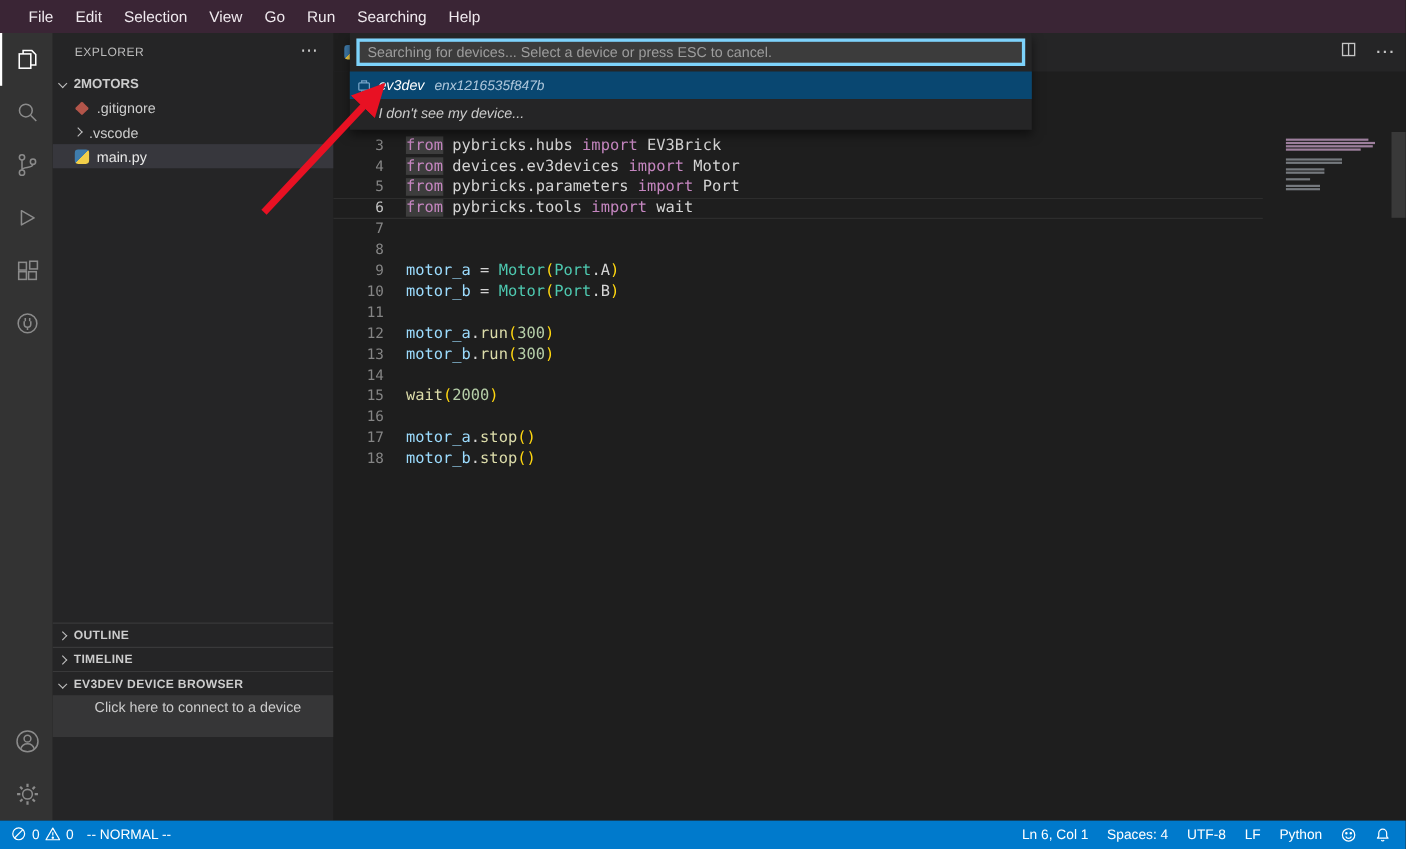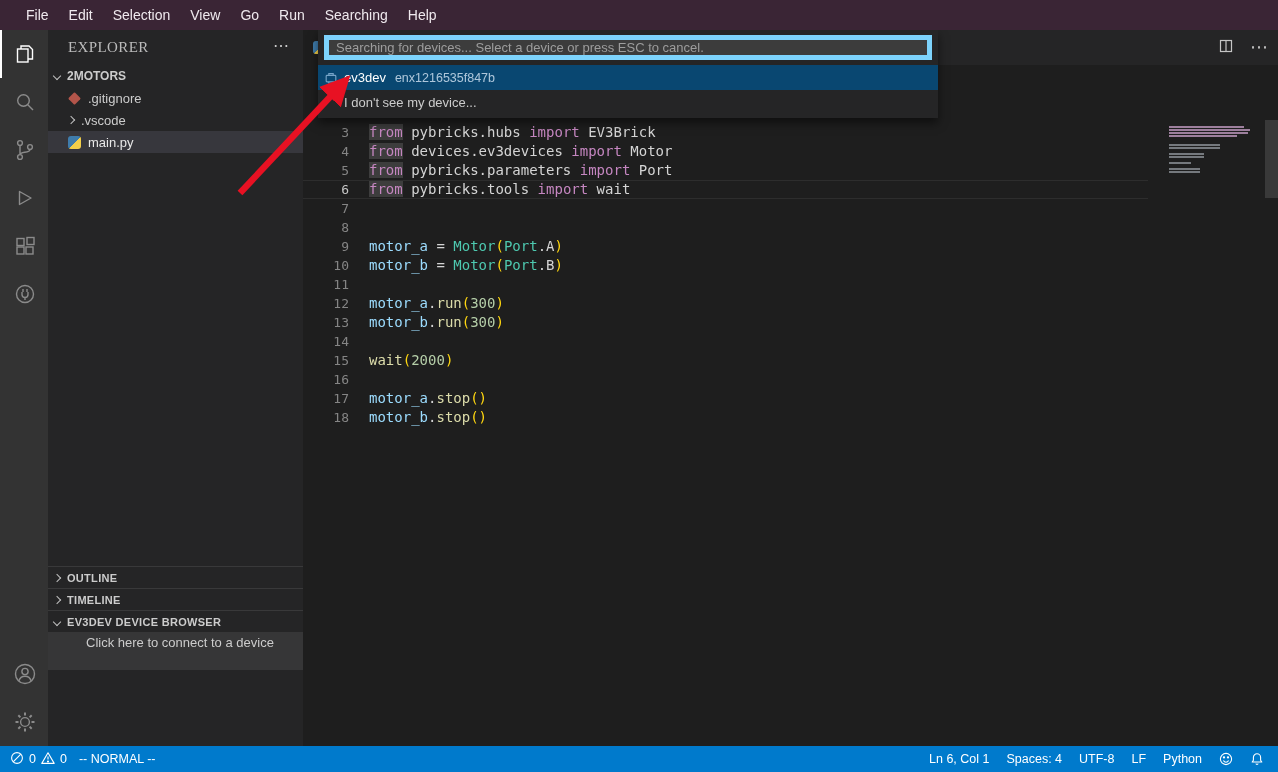--- a/index.html
+++ b/index.html
@@ -17,21 +17,21 @@
   .activitybar { position:absolute; left:0; top:30px; width:48px; height:716px;
     background:#333333; display:flex; flex-direction:column; z-index:20; }
   .ab-btn { width:48px; height:48px; display:flex; align-items:center; justify-content:center; border-left:2px solid transparent; }
   .ab-btn svg { stroke:#8b8b8b; fill:none; stroke-width:1.4; }
   .ab-btn.active { border-left:2px solid #ffffff; }
   .ab-btn.active svg { stroke:#ffffff; }
   .ab-spacer { margin-top:auto; }
   
   .sidebar { position:absolute; left:48px; top:30px; width:255px; height:716px; background:#252526; z-index:20; }
   .sidebar-header { height:35px; display:flex; align-items:center; padding-left:20px; position:relative; }
-  .sidebar-title { font-size:15px; letter-spacing:.4px; color:#bbbbbb;font-family:Liberation Serif, serif; }
+  .sidebar-title { font-size:11px; letter-spacing:.4px; color:#bbbbbb; }
   .sidebar-more { position:absolute; right:14px; top:6px; font-size:16px; color:#cccccc; cursor:pointer; }
   .tree-row { height:22px; display:flex; align-items:center; gap:7px; font-size:13px; color:#cccccc; cursor:pointer; padding-left:20px; }
   .tree-row.root { padding-left:6px; font-weight:bold; font-size:12px; }
   .tree-row.selected { background:#37373d; color:#e8e8e8; }
   .chev { display:inline-block; width:6px; height:6px; border-right:1.4px solid #c0c0c0; border-bottom:1.4px solid #c0c0c0; flex:0 0 auto; }
   .chev.right { transform:rotate(-45deg); }
   .chev.down  { transform:rotate(45deg); }
   .icon-py { width:13px; height:13px; border-radius:3px; flex:0 0 auto;
     background:linear-gradient(135deg,#3f7cac 0 50%,#f2cf4a 50% 100%); }
   .icon-git { width:9px; height:9px; margin:0 2px; transform:rotate(45deg); background:#b3554a; border-radius:1px; flex:0 0 auto; }
@@ -60,24 +60,24 @@
   .kw { color:#C586C0; } .pl { color:#D4D4D4; } .vr { color:#9CDCFE; }
   .ty { color:#4EC9B0; } .fn { color:#DCDCAA; } .num { color:#B5CEA8; } .p1 { color:#FFD710; }
   .hl { background:rgba(120,120,120,.35); }
   .minimap { position:absolute; top:55px; right:14px; width:95px; }
   .mm-bar { height:2px; margin-bottom:1px; background:#75797e; }
   .scroll-slider { position:absolute; top:55px; right:0; width:13px; height:78px; background:rgba(121,121,121,.30); }
   
   .quickpick { position:absolute; left:15px; top:0; width:620px; background:#252526; z-index:40;
     box-shadow:0 5px 9px rgba(0,0,0,.5); padding:5px 0 3px; }
   .qp-input { display:block; width:calc(100% - 12px); margin:0 6px 5px; height:25px; background:#3c3c3c;
-    border:5px solid #7dd3fc; color:#cccccc; font-size:13px; padding:0 7px; outline:none;
+    border:3px solid #7dd3fc; color:#cccccc; font-size:13px; padding:0 7px; outline:none;
     font-family:"Liberation Sans", sans-serif; }
   .qp-input::placeholder { color:#9d9d9d; }
-  .qp-item { height:25px; display:flex; align-items:center; padding:0 6px; font-size:13px; color:#cccccc; cursor:pointer; }
+  .qp-item { height:25px; display:flex; align-items:center; padding:0 6px; font-size:13px; color:#cccccc; cursor:pointer;font-style:italic; }
   .qp-item.selected { background:#094771; color:#ffffff; }
   .qp-icon { width:14px; height:14px; margin-right:6px; flex:0 0 auto; display:inline-flex; }
   .qp-desc { margin-left:9px; font-size:12.5px; color:rgba(220,235,248,.78); }
   
   .statusbar { position:absolute; left:0; top:746px; width:1278px; height:26px; background:#007acc;
     color:#ffffff; display:flex; align-items:center; font-size:12.5px; z-index:50; }
   .sb-left { display:flex; align-items:center; gap:12px; padding-left:10px; }
   .sb-right { margin-left:auto; display:flex; align-items:center; gap:17px; padding-right:14px; }
   .sb-item { display:flex; align-items:center; gap:5px; cursor:pointer; }
   .sb-item svg { stroke:#ffffff; fill:none; stroke-width:1.1; }

